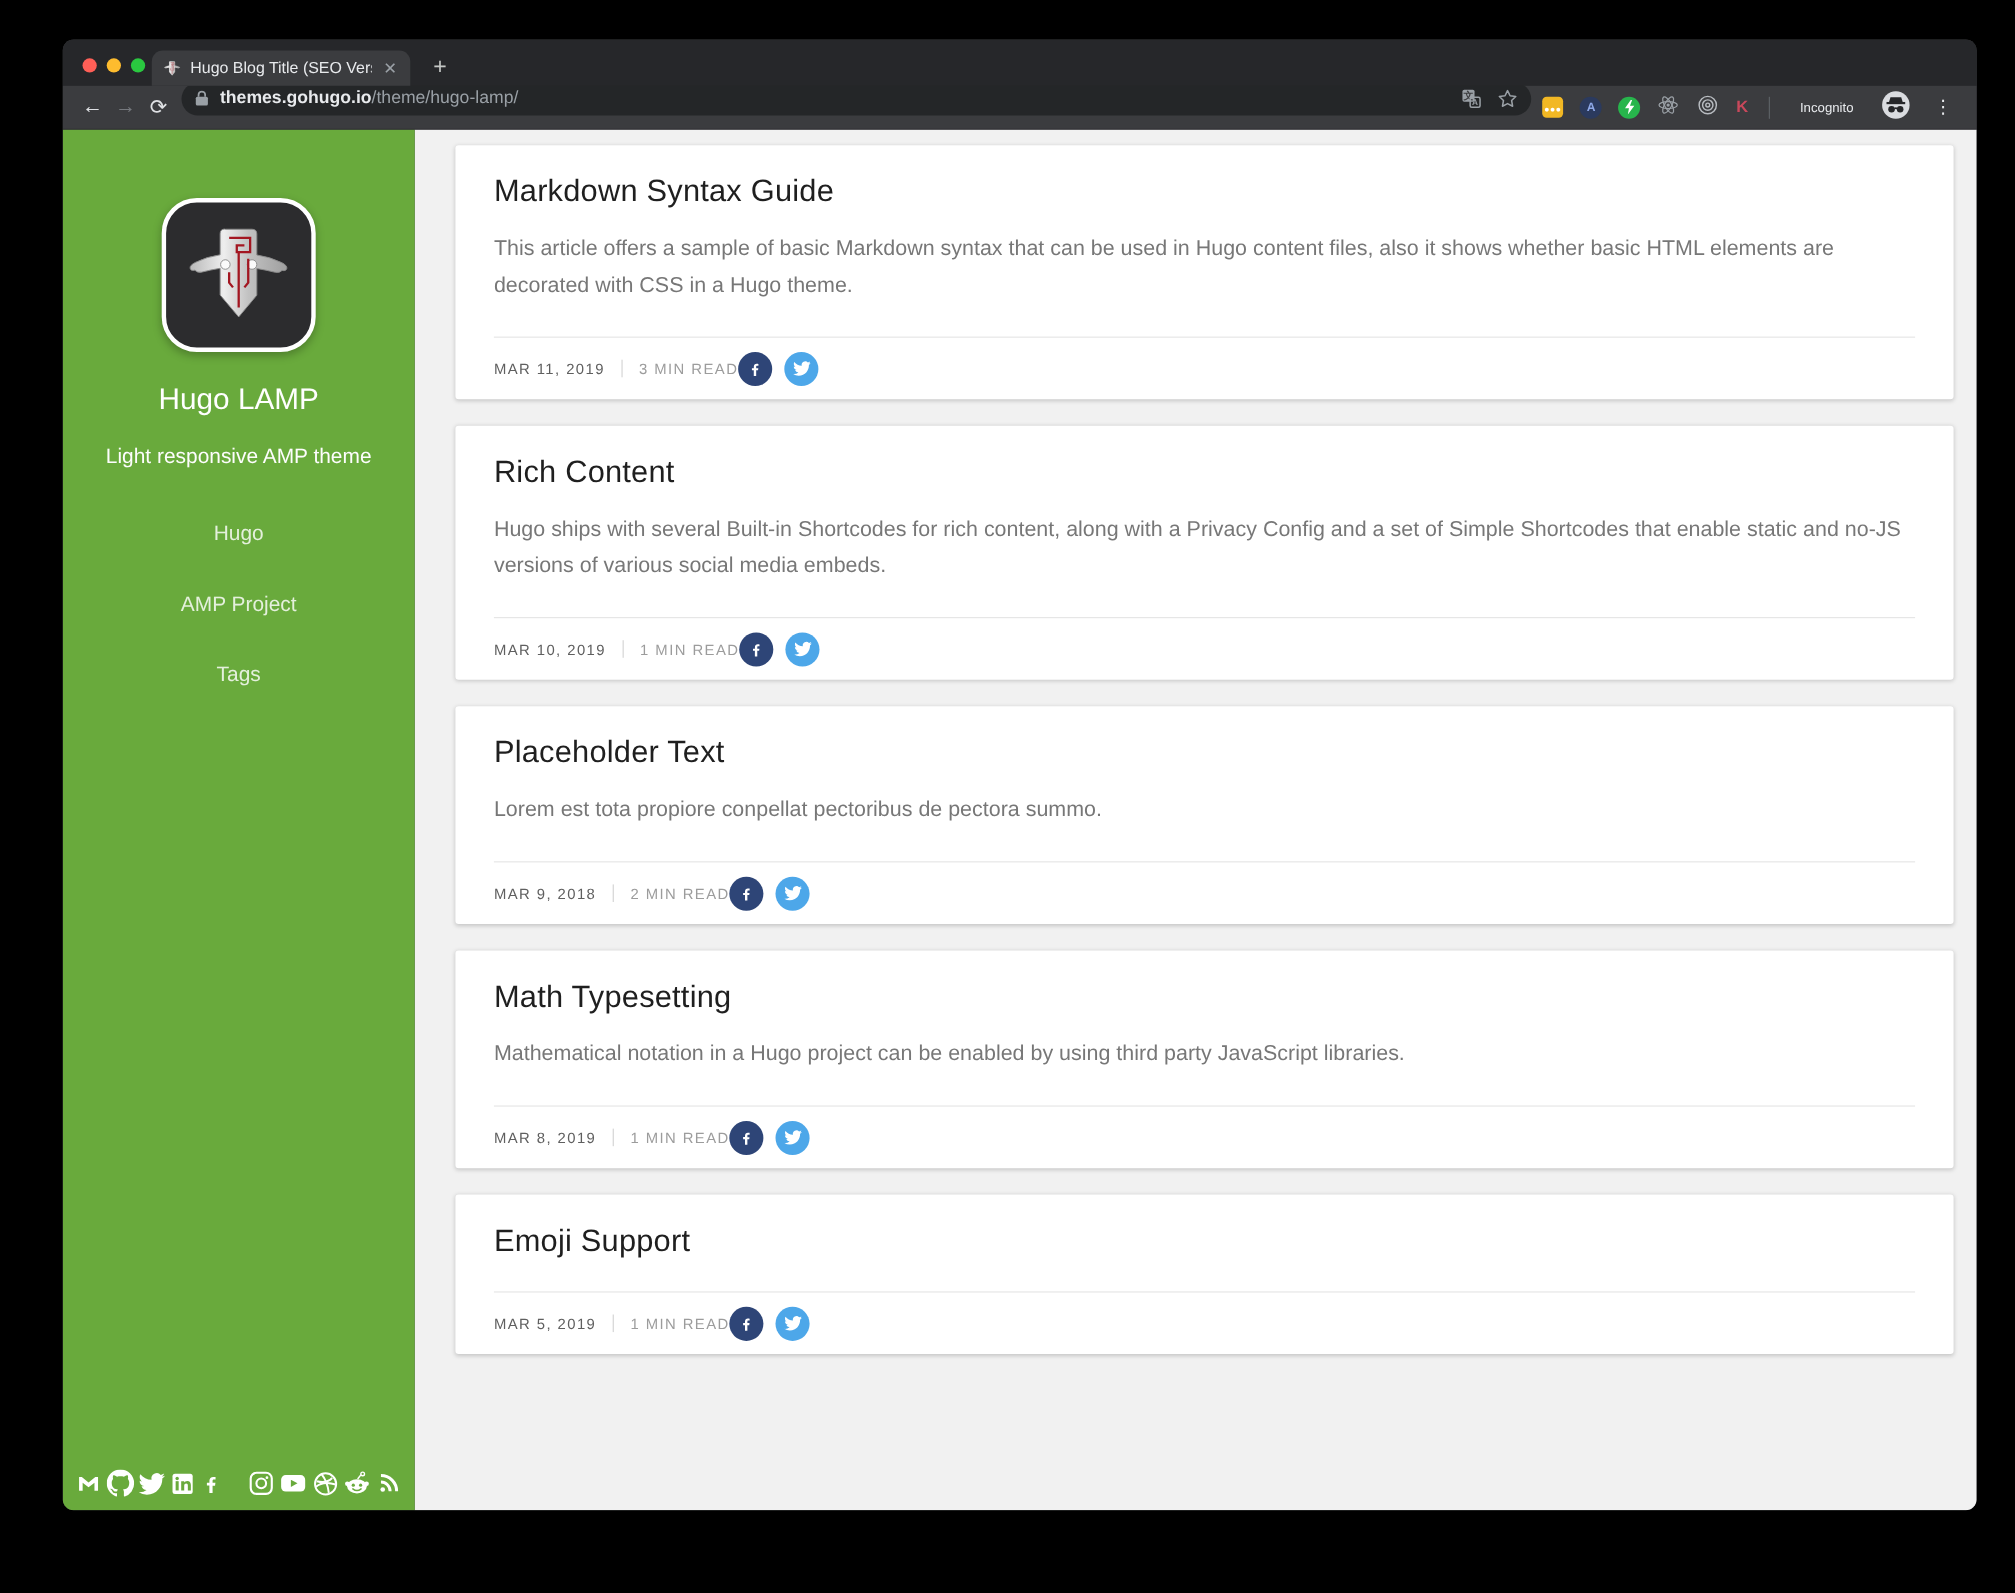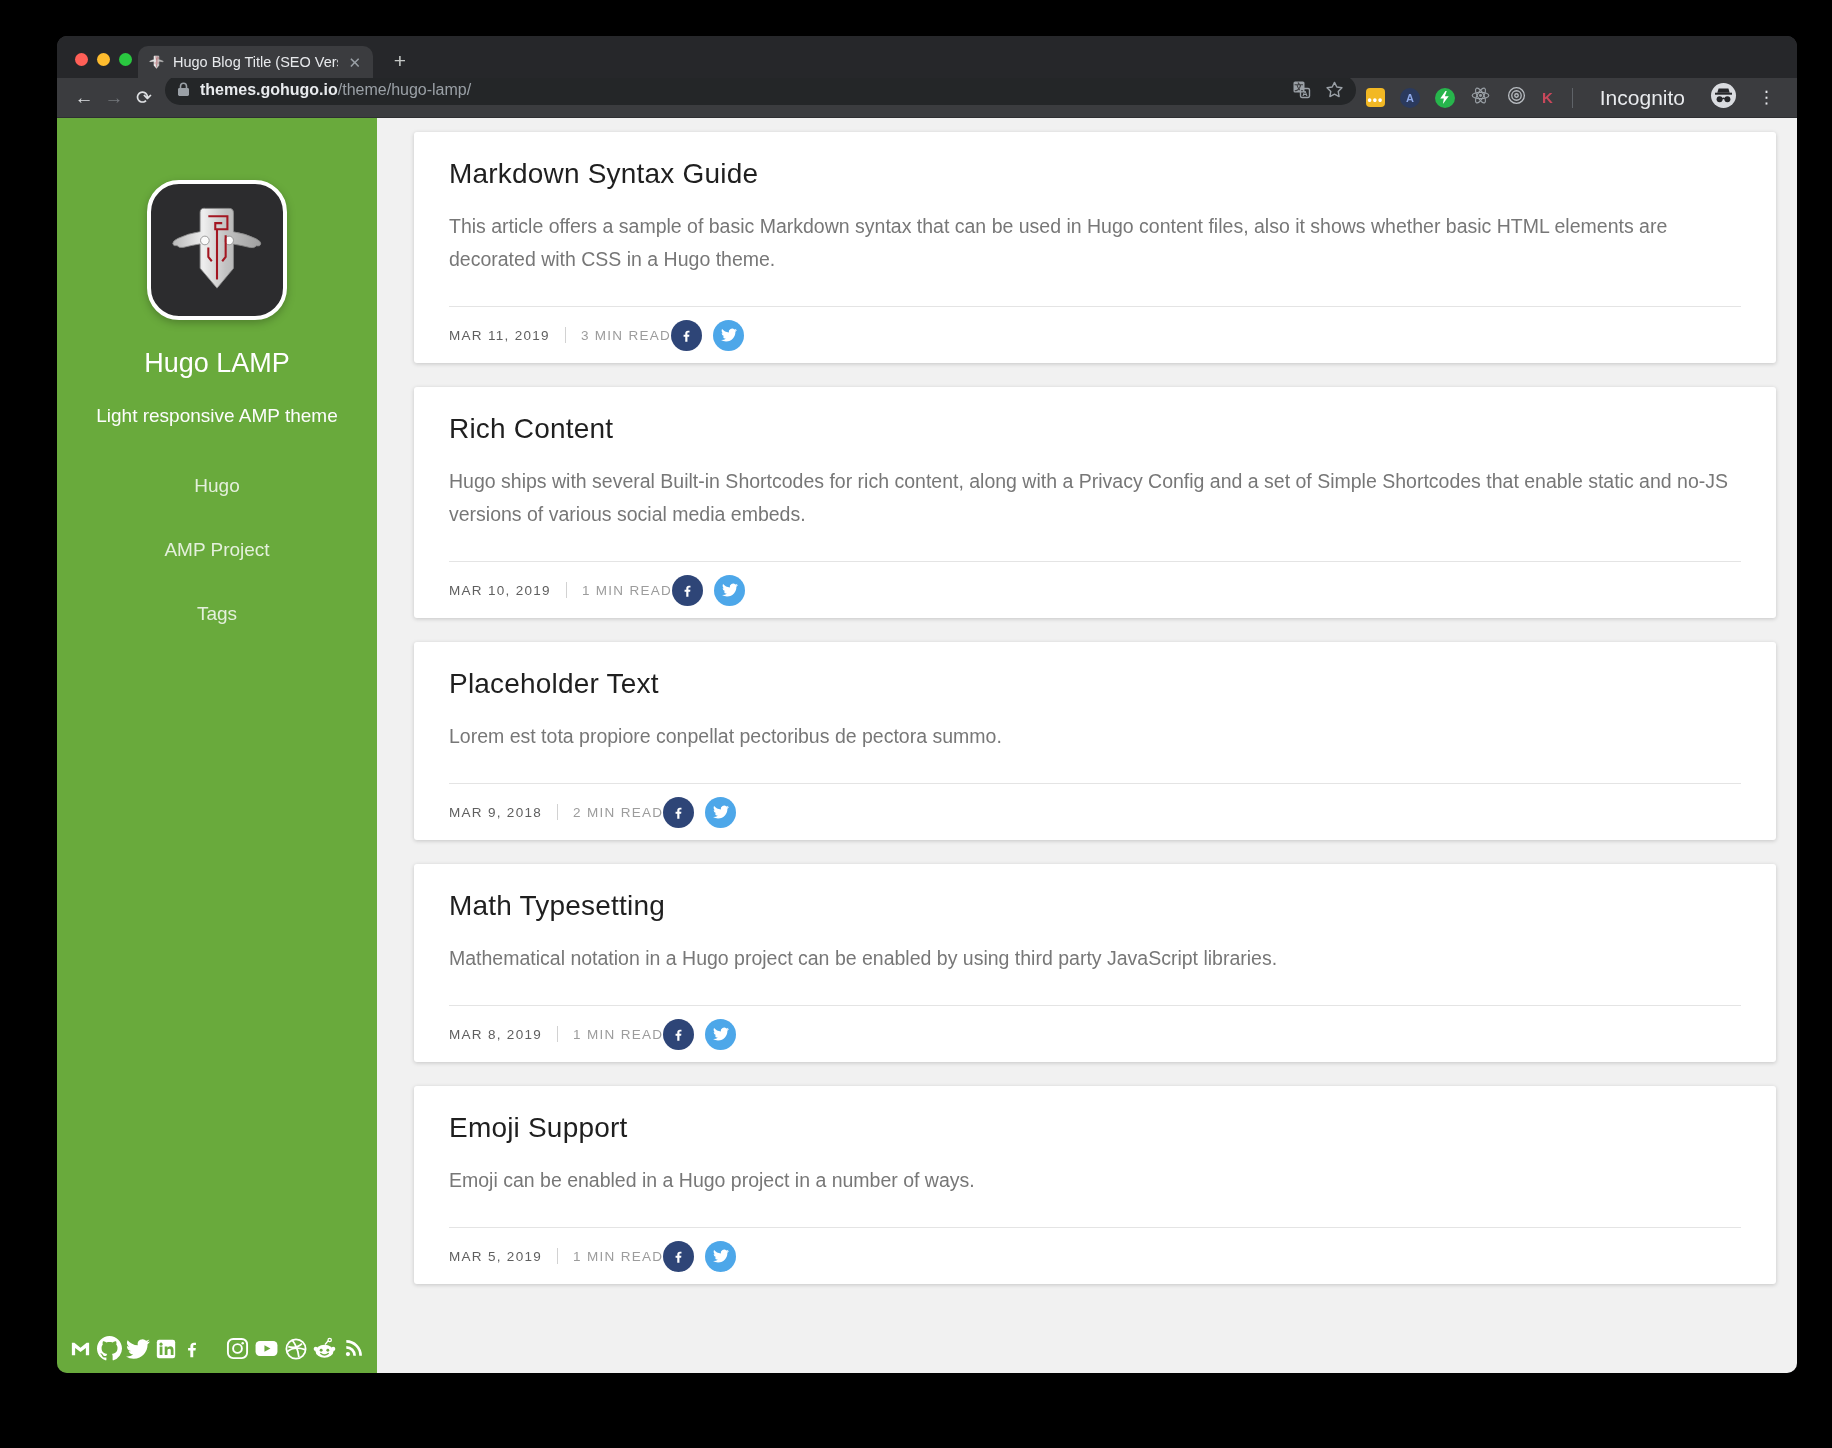--- a/index.html
+++ b/index.html
@@ -72,21 +72,21 @@
     color: #fff; font-weight: bold; font-size: 12px; line-height: 13px; letter-spacing: 1px;
   }
   .ext-circle {
     width: 20px; height: 20px; border-radius: 50%;
     display: flex; align-items: center; justify-content: center;
   }
   .ext-a { background: #2b3a5e; color: #8ea8e8; font-size: 11px; font-weight: bold; }
   .ext-bolt { background: #27b54c; }
   .ext-k { color: #c9485b; font-size: 15px; font-weight: bold; }
   .tool-sep { width: 1px; height: 20px; background: #5f6368; margin: 0 4px; }
-  .incog-label { color: #e8eaed; font-size: 21px; margin: 0 10px 0 8px; }
+  .incog-label { color: #e8eaed; font-size: 12px; margin: 0 10px 0 8px; }
   .menu-dots { color: #e8eaed; font-size: 17px; letter-spacing: 0; padding: 0 6px; }
   
   .mainrow { flex: 1; display: flex; min-height: 0; }
   .sidebar {
     width: 320px; flex: none; background: #69aa3c; color: #fff;
     text-align: center; position: relative;
   }
   .logo-box {
     width: 140px; height: 140px; margin: 62px auto 0;
     background: #2c2c2e; border: 4px solid #fff; border-radius: 32px;
@@ -438,21 +438,20 @@
               <svg width="16" height="16" viewBox="0 0 24 24" fill="#fff">
                   <path d="M23.953 4.57a10 10 0 01-2.825.775 4.958 4.958 0 002.163-2.723c-.951.555-2.005.959-3.127 1.184a4.92 4.92 0 00-8.384 4.482C7.69 8.095 4.067 6.13 1.64 3.162a4.822 4.822 0 00-.666 2.475c0 1.71.87 3.213 2.188 4.096a4.904 4.904 0 01-2.228-.616v.06a4.923 4.923 0 003.946 4.827 4.996 4.996 0 01-2.212.085 4.936 4.936 0 004.604 3.417 9.867 9.867 0 01-6.102 2.105c-.39 0-.779-.023-1.17-.067a13.995 13.995 0 007.557 2.209c9.053 0 13.998-7.496 13.998-13.985 0-.21 0-.42-.015-.63A9.935 9.935 0 0024 4.59z"></path>
                 </svg>
             </span>
           </div>
         </div>
       </article>
 
       <article class="card">
         <h2>Emoji Support</h2>
-        <p>Emoji can be enabled in a Hugo project in a number of ways.</p>
         <div class="rule"></div>
         <div class="meta-row">
           <div class="meta-left">
             <span class="meta-date">MAR 5, 2019</span>
             <span class="meta-sep"></span>
             <span class="meta-read">1 MIN READ</span>
           </div>
           <div class="share">
             <span class="share-btn share-fb">
               <svg width="15" height="15" viewBox="0 0 24 24" fill="#fff">

